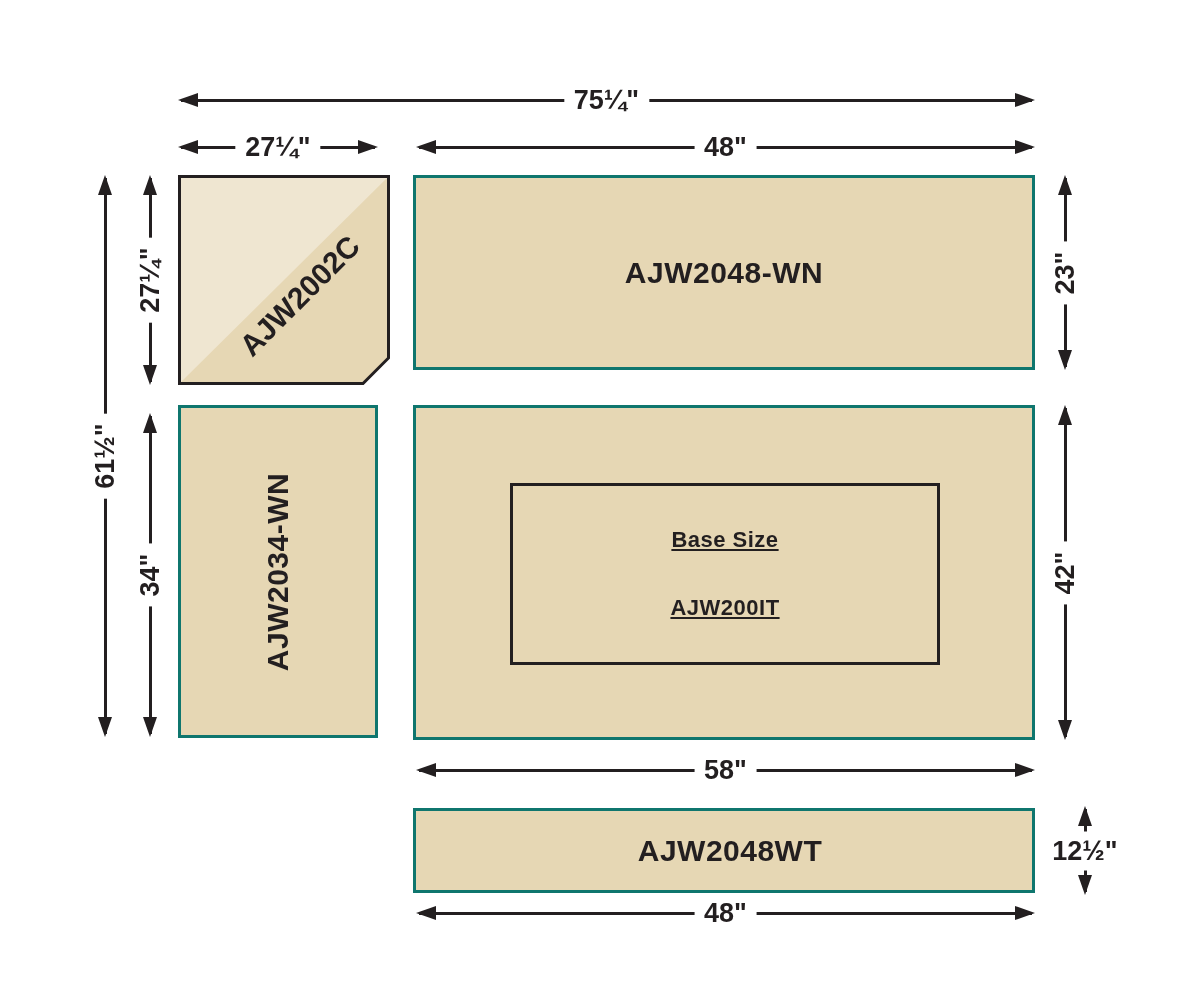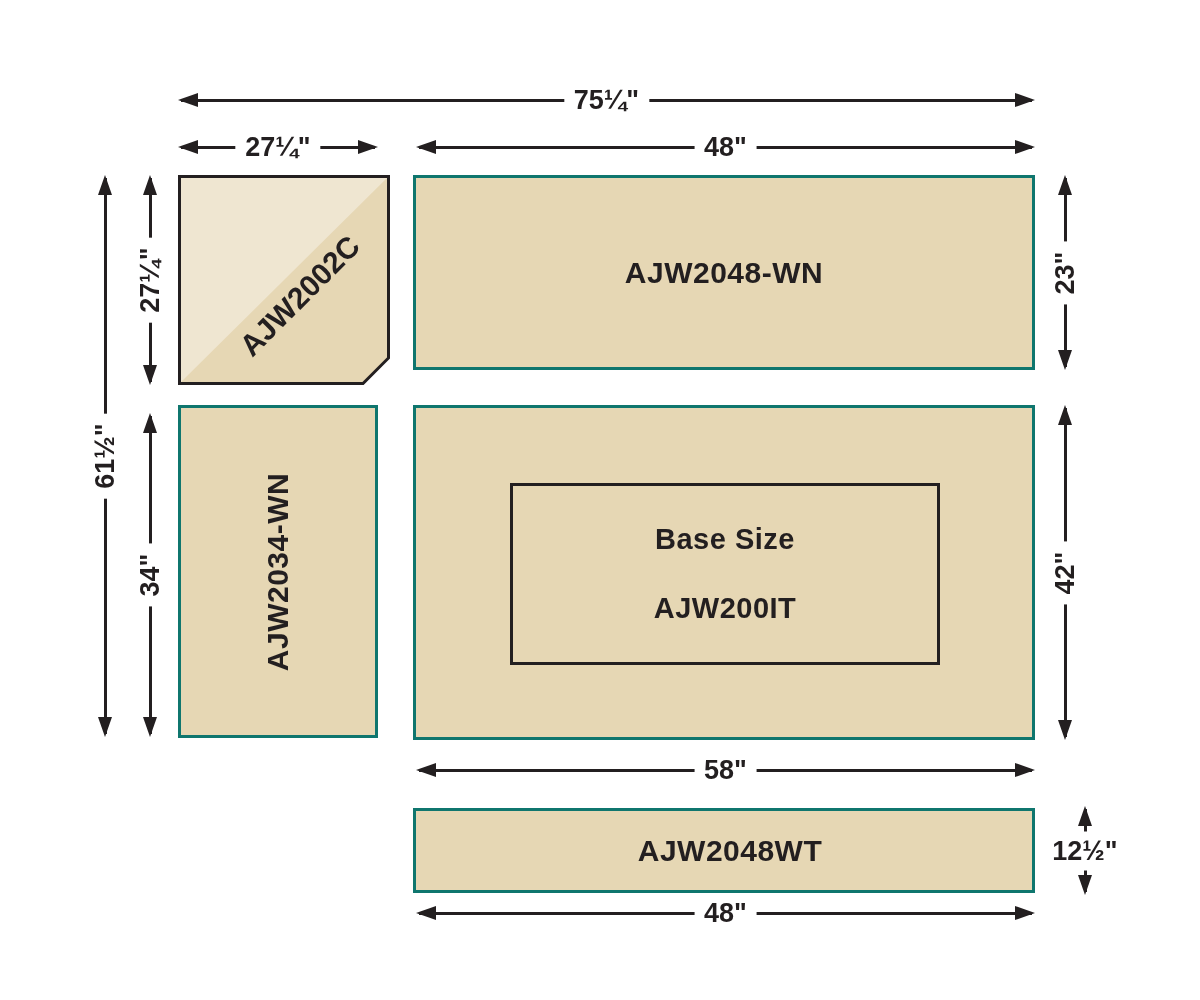--- a/index.html
+++ b/index.html
@@ -46,21 +46,21 @@
 
   .inner-rect {
     position: absolute;
     border: 3px solid #231f20;
     background: transparent;
     display: flex;
     flex-direction: column;
     align-items: center;
     justify-content: space-evenly;
   }
-  .inner-rect .shape-label { font-size: 29px; }
+  .inner-rect .shape-label { font-size: 22px; text-decoration: underline; }
 
   
   .h-arrow { position: absolute; height: 16px; }
   .h-arrow .line {
     position: absolute; left: 3px; right: 3px; top: 50%;
     height: 3px; margin-top: -1.5px; background: #231f20;
   }
   .h-arrow .head { position: absolute; top: 50%; transform: translateY(-50%); width: 0; height: 0; }
   .h-arrow .hl { left: 0; border-top: 7px solid transparent; border-bottom: 7px solid transparent; border-right: 20px solid #231f20; }
   .h-arrow .hr { right: 0; border-top: 7px solid transparent; border-bottom: 7px solid transparent; border-left: 20px solid #231f20; }

